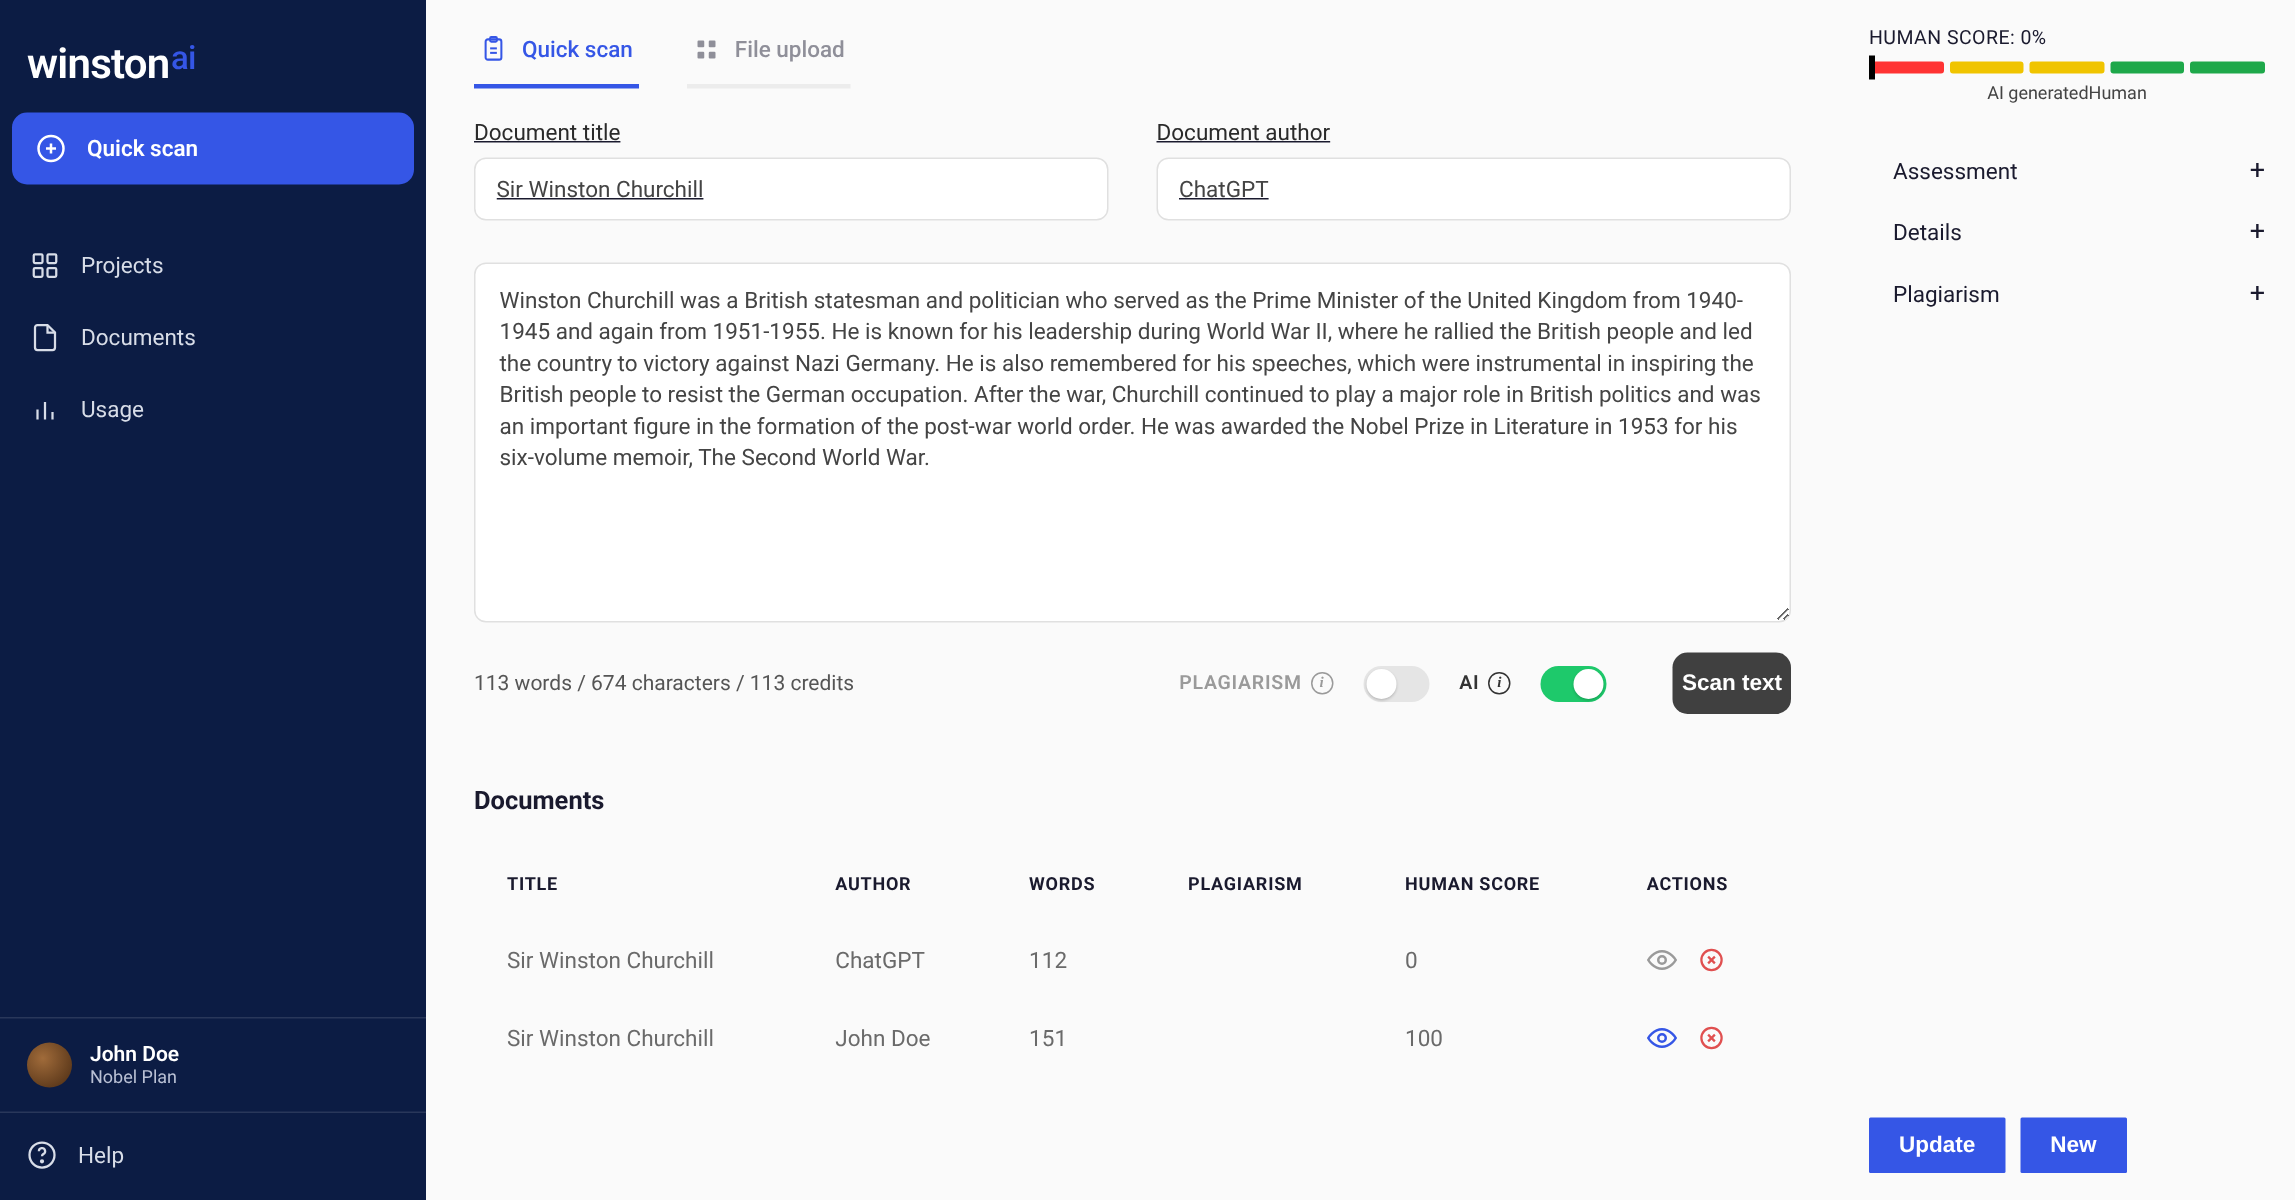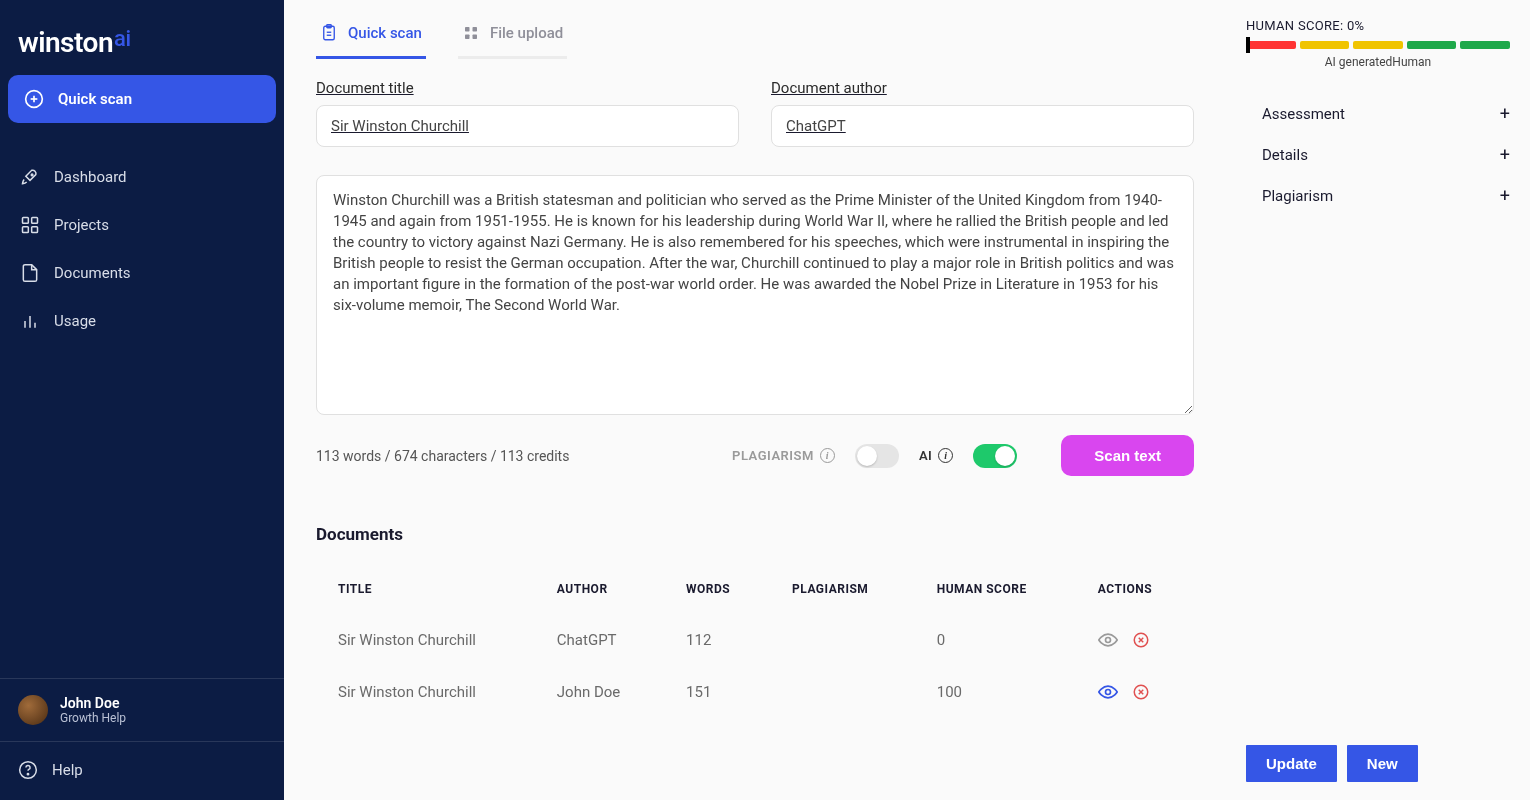--- a/index.html
+++ b/index.html
@@ -158,22 +158,22 @@
 .toggle.off { background: #e5e5e5; }
 .toggle.on { background: #1ec96b; }
 .toggle .knob {
   position: absolute; top: 2px; width: 20px; height: 20px; border-radius: 50%; background: #fff;
   box-shadow: 0 1px 2px rgba(0,0,0,0.2);
 }
 .toggle.off .knob { left: 2px; }
 .toggle.on .knob { right: 2px; }
 
 .scan-btn {
-  background: #d946ef; color: #fff; border: none;
-  padding: 12px 33px; border-radius: 10px;
+  background: #404040; color: #fff; border: none;
+  padding: 12px 6px; border-radius: 10px;
   font-size: 15px; font-weight: 600; cursor: pointer;
   margin-left: 24px;
 }
 
 .documents-section { padding: 48px 32px 32px 32px; }
 .section-title { font-size: 17px; font-weight: 700; margin-bottom: 20px; }
 
 .doc-table { width: 100%; border-collapse: collapse; }
 .doc-table th {
   text-align: left; font-size: 12px; font-weight: 700;
@@ -237,28 +237,20 @@
   <div class="quick-scan-btn">
     <svg class="circ" viewBox="0 0 24 24" fill="none" stroke="#fff" stroke-width="2">
         <circle cx="12" cy="12" r="10"></circle>
         <line x1="12" y1="8" x2="12" y2="16"></line>
         <line x1="8" y1="12" x2="16" y2="12"></line>
       </svg>
     <span>Quick scan</span>
   </div>
 
   <div class="nav">
-    <div class="nav-item">
-      <svg viewBox="0 0 24 24" fill="none" stroke="currentColor" stroke-width="1.8">
-          <path d="M5 15c-1.5 1.5-2 5-2 5s3.5-.5 5-2"></path>
-          <path d="M14 4c3-1 6 2 5 5l-7 7-5-5 7-7z"></path>
-          <circle cx="14.5" cy="9.5" r="1"></circle>
-        </svg>
-      <span>Dashboard</span>
-    </div>
     <div class="nav-item">
       <svg viewBox="0 0 24 24" fill="none" stroke="currentColor" stroke-width="1.8">
           <rect x="3" y="3" width="7" height="7" rx="1"></rect>
           <rect x="14" y="3" width="7" height="7" rx="1"></rect>
           <rect x="3" y="14" width="7" height="7" rx="1"></rect>
           <rect x="14" y="14" width="7" height="7" rx="1"></rect>
         </svg>
       <span>Projects</span>
     </div>
     <div class="nav-item">
@@ -276,21 +268,21 @@
         </svg>
       <span>Usage</span>
     </div>
   </div>
 
   <div class="sidebar-bottom">
     <div class="user-block">
       <div class="avatar"></div>
       <div class="user-meta">
         <div class="name">John Doe</div>
-        <div class="plan">Growth Help</div>
+        <div class="plan">Nobel Plan</div>
       </div>
     </div>
     <div class="help-block">
       <svg viewBox="0 0 24 24" fill="none" stroke="currentColor" stroke-width="1.8">
           <circle cx="12" cy="12" r="10"></circle>
           <path d="M9.5 9a2.5 2.5 0 1 1 3.5 2.3c-.8.4-1 1-1 1.7"></path>
           <circle cx="12" cy="17" r="0.8" fill="currentColor"></circle>
         </svg>
       <span>Help</span>
     </div>

